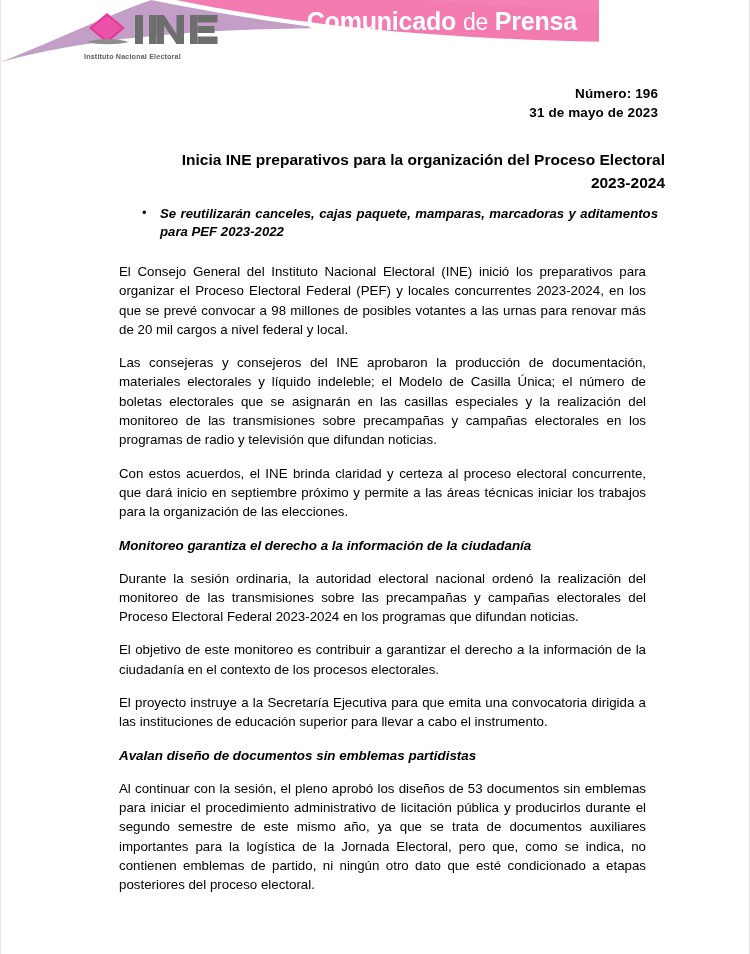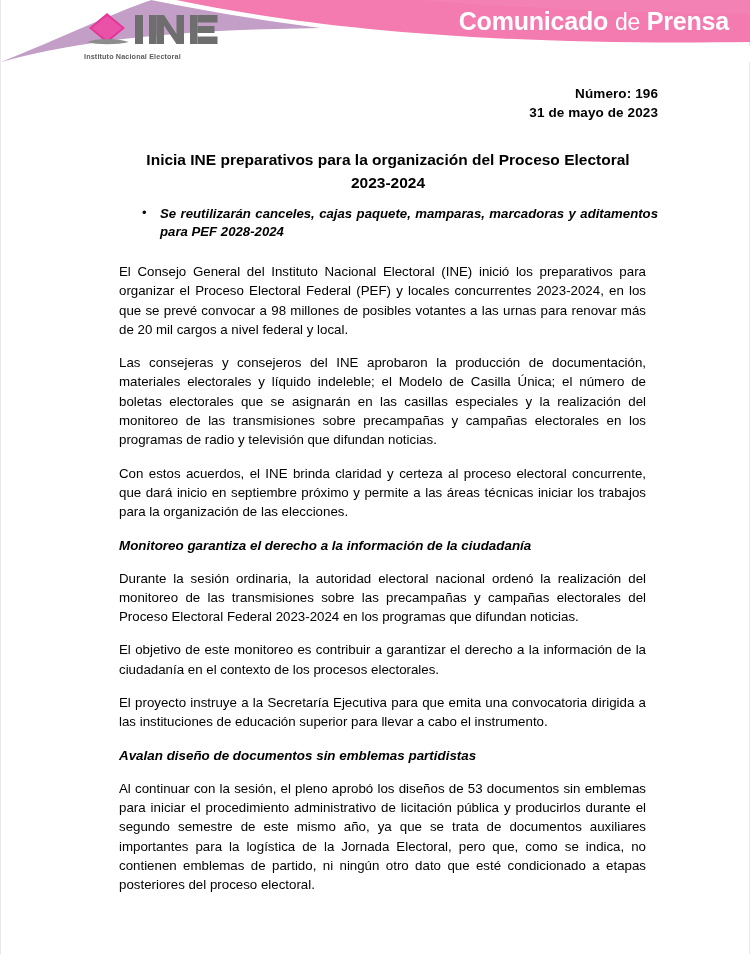--- a/index.html
+++ b/index.html
@@ -22,21 +22,21 @@
     height: 954px;
     background: #ffffff;
     box-sizing: border-box;
     border-left: 1px solid #e8e8e8;
     border-right: 1px solid #e8e8e8;
   }
 
   
   .header {
     position: relative;
-    width: 750px;
+    width: 598px;
     height: 62px;
     overflow: hidden;
   }
   .header-svg {
     position: absolute;
     top: 0;
     left: 0;
     width: 750px;
     height: 62px;
     display: block;
@@ -77,21 +77,21 @@
     text-align: right;
     font-size: 13.5px;
     font-weight: bold;
     line-height: 19px;
     letter-spacing: 0.1px;
   }
 
   .title {
     margin: 26px auto 0 auto;
     width: 554px;
-    text-align: center;
+    text-align: right;
     font-size: 15.5px;
     font-weight: bold;
     line-height: 23px;
   }
 
   .bullets {
     margin: 11px 105px 0 125px;
     padding: 0;
     list-style: none;
   }
@@ -191,21 +191,21 @@
       <div>Número: 196</div>
       <div>31 de mayo de 2023</div>
     </div>
 
     <div class="title">
       <div>Inicia INE preparativos para la organización del Proceso Electoral</div>
       <div>2023-2024</div>
     </div>
 
     <ul class="bullets">
-      <li>Se reutilizarán canceles, cajas paquete, mamparas, marcadoras y aditamentos para PEF 2028-2024</li>
+      <li>Se reutilizarán canceles, cajas paquete, mamparas, marcadoras y aditamentos para PEF 2023-2022</li>
     </ul>
 
     <div class="body-block">
       <p class="para first">El Consejo General del Instituto Nacional Electoral (INE) inició los preparativos para organizar el Proceso Electoral Federal (PEF) y locales concurrentes 2023-2024, en los que se prevé convocar a 98 millones de posibles votantes a las urnas para renovar más de 20 mil cargos a nivel federal y local.</p>
       <p class="para">Las consejeras y consejeros del INE aprobaron la producción de documentación, materiales electorales y líquido indeleble; el Modelo de Casilla Única; el número de boletas electorales que se asignarán en las casillas especiales y la realización del monitoreo de las transmisiones sobre precampañas y campañas electorales en los programas de radio y televisión que difundan noticias.</p>
       <p class="para">Con estos acuerdos, el INE brinda claridad y certeza al proceso electoral concurrente, que dará inicio en septiembre próximo y permite a las áreas técnicas iniciar los trabajos para la organización de las elecciones.</p>
       <p class="subhead">Monitoreo garantiza el derecho a la información de la ciudadanía</p>
       <p class="para">Durante la sesión ordinaria, la autoridad electoral nacional ordenó la realización del monitoreo de las transmisiones sobre las precampañas y campañas electorales del Proceso Electoral Federal 2023-2024 en los programas que difundan noticias.</p>
       <p class="para">El objetivo de este monitoreo es contribuir a garantizar el derecho a la información de la ciudadanía en el contexto de los procesos electorales.</p>
       <p class="para">El proyecto instruye a la Secretaría Ejecutiva para que emita una convocatoria dirigida a las instituciones de educación superior para llevar a cabo el instrumento.</p>

